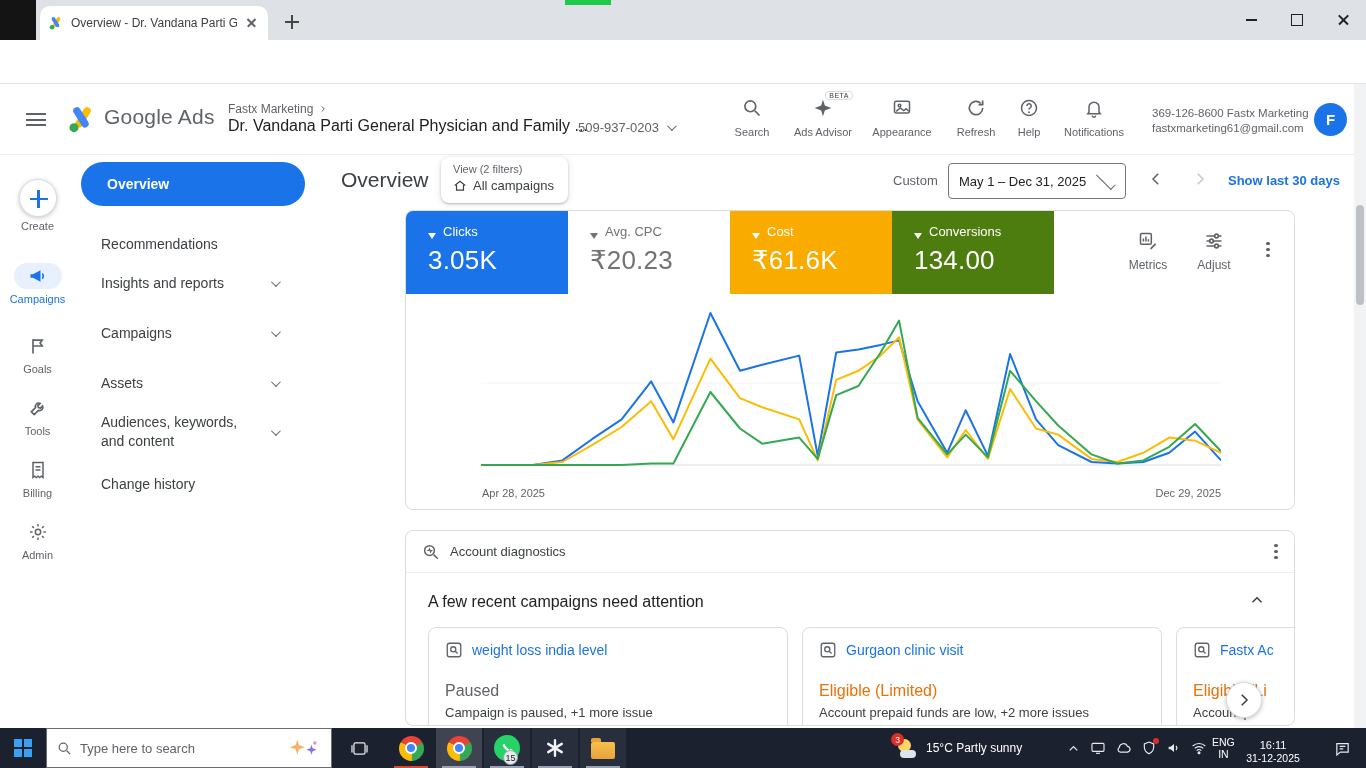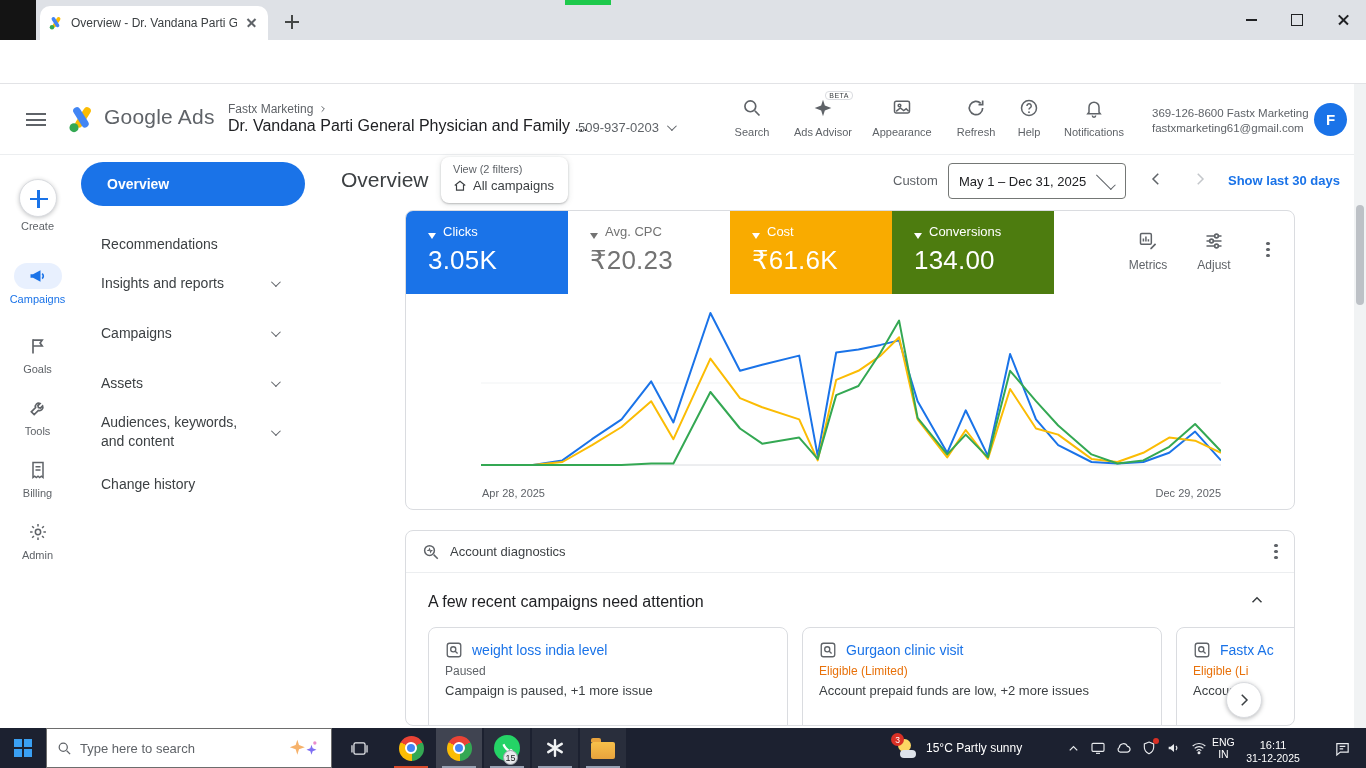--- a/index.html
+++ b/index.html
@@ -82,21 +82,21 @@
 .chart-label{position:absolute;top:266px;font-size:11px;color:#5f6368;margin-top:10px;}
 .diag{position:absolute;left:75px;top:375px;width:890px;height:196px;border:1px solid #dadce0;border-radius:8px;background:#fff;overflow:hidden;}
 .diag-head{height:42px;display:flex;align-items:center;padding:0 16px;gap:10px;border-bottom:1px solid #eceef0;}
 .diag-title{font-size:13px;color:#3c4043;flex:1;}
 .section-title{position:absolute;left:22px;top:62px;font-size:16px;color:#202124;}
 .collapse{position:absolute;right:28px;top:60px;cursor:pointer;}
 .dcard-row{position:absolute;left:22px;top:96px;display:flex;gap:14px;}
 .dcard{width:360px;height:120px;border:1px solid #dadce0;border-radius:8px;padding:13px 16px;flex:0 0 360px;cursor:pointer;}
 .dcard-head{display:flex;align-items:center;gap:9px;}
 .dcard-name{font-size:14px;color:#1a73e8;}
-.dcard-status{font-size:12px;margin-top:5px;}
+.dcard-status{font-size:16px;margin-top:23px;}
 .dcard-detail{font-size:13px;color:#3c4043;margin-top:5px;}
 .fab{position:absolute;left:896px;top:527px;width:36px;height:36px;border-radius:50%;background:#fff;border:1px solid #dadce0;box-shadow:0 1px 4px rgba(60,64,67,.35);display:flex;align-items:center;justify-content:center;cursor:pointer;}
 .scrollbar{position:absolute;left:1354px;top:84px;width:12px;height:644px;background:#f1f3f4;}
 .thumb{position:absolute;left:2px;top:121px;width:8px;height:100px;border-radius:4px;background:#bdc1c6;}
 
 .taskbar{position:absolute;left:0;top:728px;width:1366px;height:40px;background:#1c2130;}
 .start{position:absolute;left:0;top:0;width:46px;height:40px;display:flex;align-items:center;justify-content:center;cursor:pointer;}
 .winlogo{display:grid;grid-template-columns:8px 8px;grid-template-rows:8px 8px;gap:1.5px;}
 .winlogo i{background:#3aa0f3;}
 .tb-search{position:absolute;left:46px;top:0;width:286px;height:40px;background:#fff;display:flex;align-items:center;padding:0 10px;gap:8px;border:1px solid #6d6d6d;}

